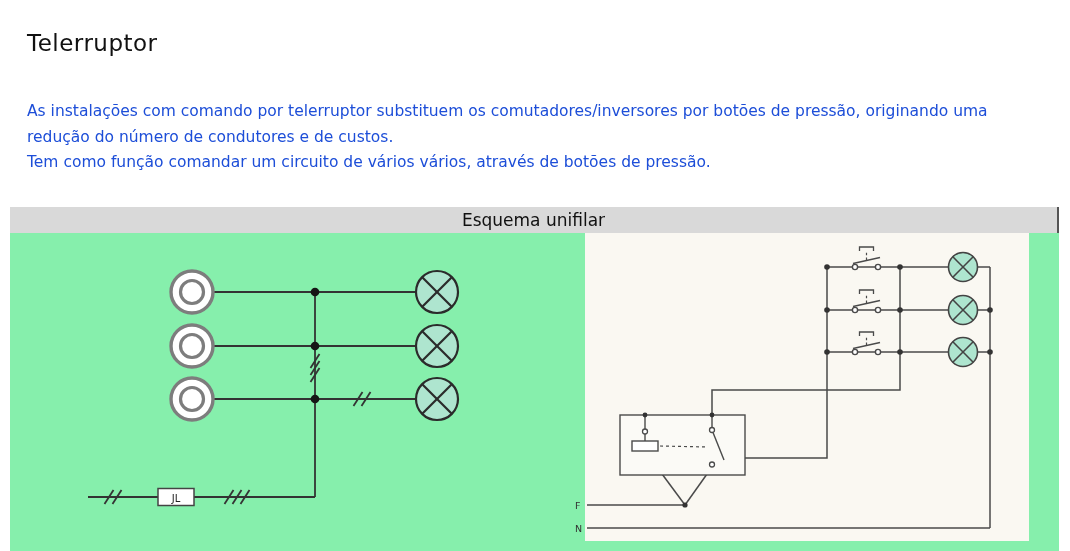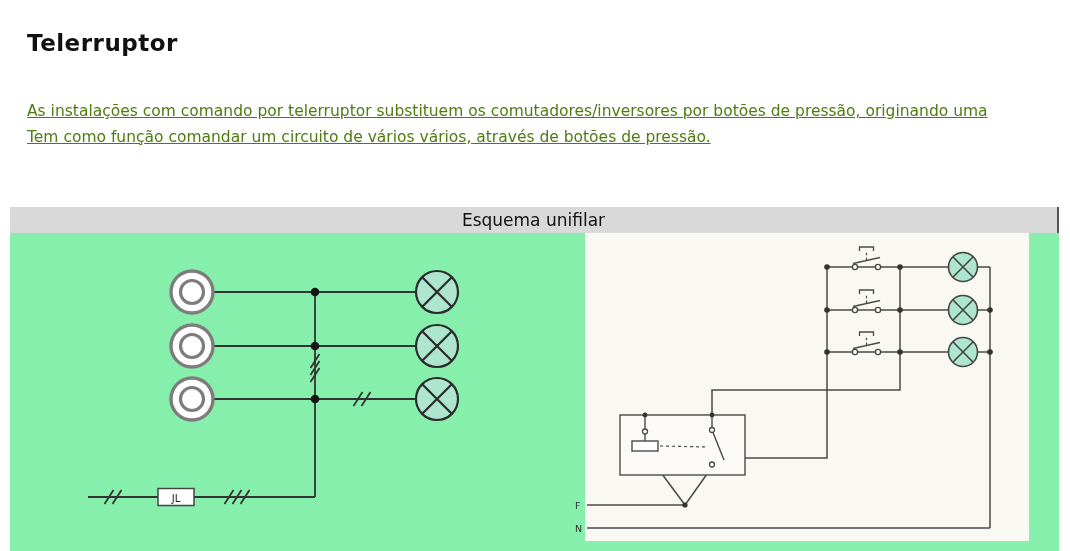--- a/index.html
+++ b/index.html
@@ -2,45 +2,46 @@
 <html><head>
 <meta charset="utf-8">
 <style>
   html,body{margin:0;padding:0;}
   body{
     width:1070px;height:551px;position:relative;background:#ffffff;
     font-family:"DejaVu Sans", sans-serif;overflow:hidden;
   }
   .title{
     position:absolute;left:27px;top:30px;
-    font-size:23px;font-weight:700;color:#111;letter-spacing:.5px;
+    font-size:23px;font-weight:400;color:#111;letter-spacing:.5px;
   }
   .intro{
     position:absolute;left:27px;top:99px;width:1018px;
-    font-size:15.5px;line-height:25.5px;color:#4d7c0f;text-decoration:underline;
+    font-size:15.5px;line-height:25.5px;color:#1d4ed8;
   }
   .figure{position:absolute;left:10px;top:207px;width:1049px;}
   .fig-header{display:flex;height:26px;background:#d9d9d9;}
   .fig-cell{
     flex:1;display:flex;align-items:center;justify-content:center;
     font-size:17px;color:#111;
   }
   .fig-cell.left{border-right:2px solid #555;}
   .diagrams{position:relative;height:384px;background:#86efac;}
   .svgL{position:absolute;left:0;top:0;}
   .svgR{position:absolute;left:527px;top:0;}
   svg text{font-family:"DejaVu Sans", sans-serif;}
 </style>
 </head>
 <body>
 
 <div class="title">Telerruptor</div>
 
 <div class="intro">
   <div>As instalações com comando por telerruptor substituem os comutadores/inversores por botões de pressão, originando uma</div>
+  <div>redução do número de condutores e de custos.</div>
   <div>Tem como função comandar um circuito de vários vários, através de botões de pressão.</div>
 </div>
 
 <div class="figure">
   <div class="fig-header">
     <div class="fig-cell left">
       <span>Esquema unifilar</span>
     </div>
   </div>
 

